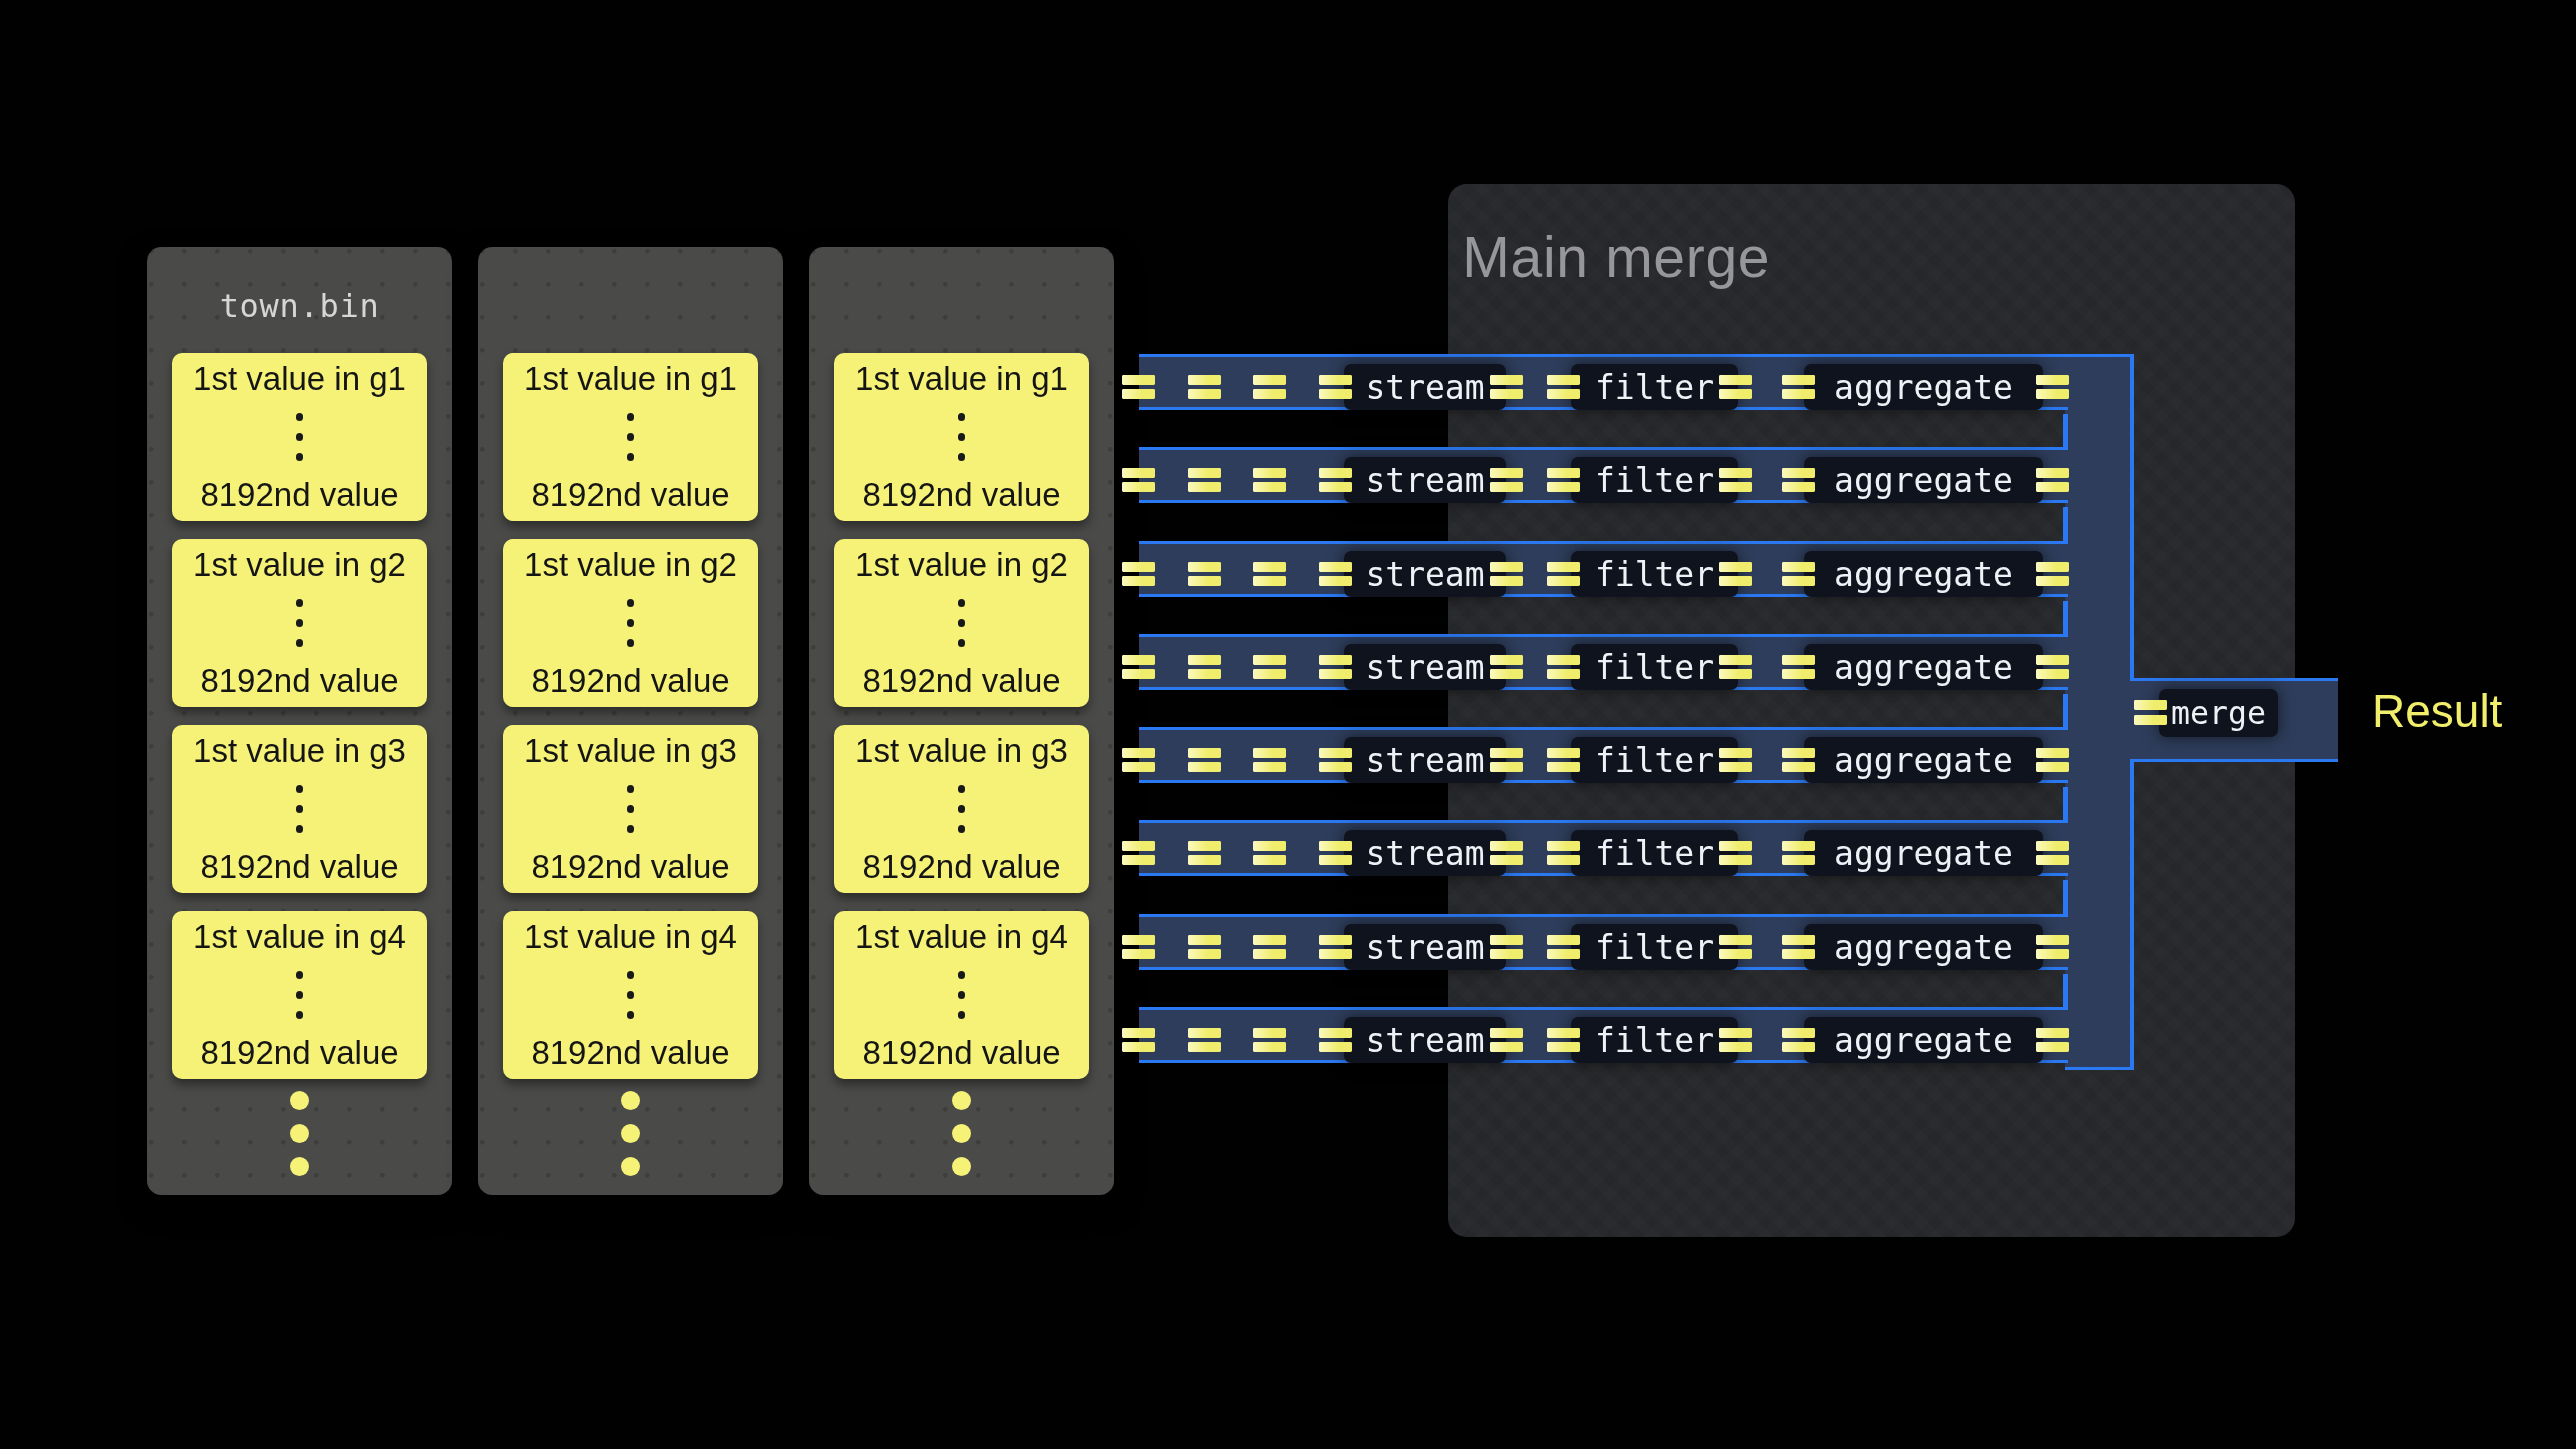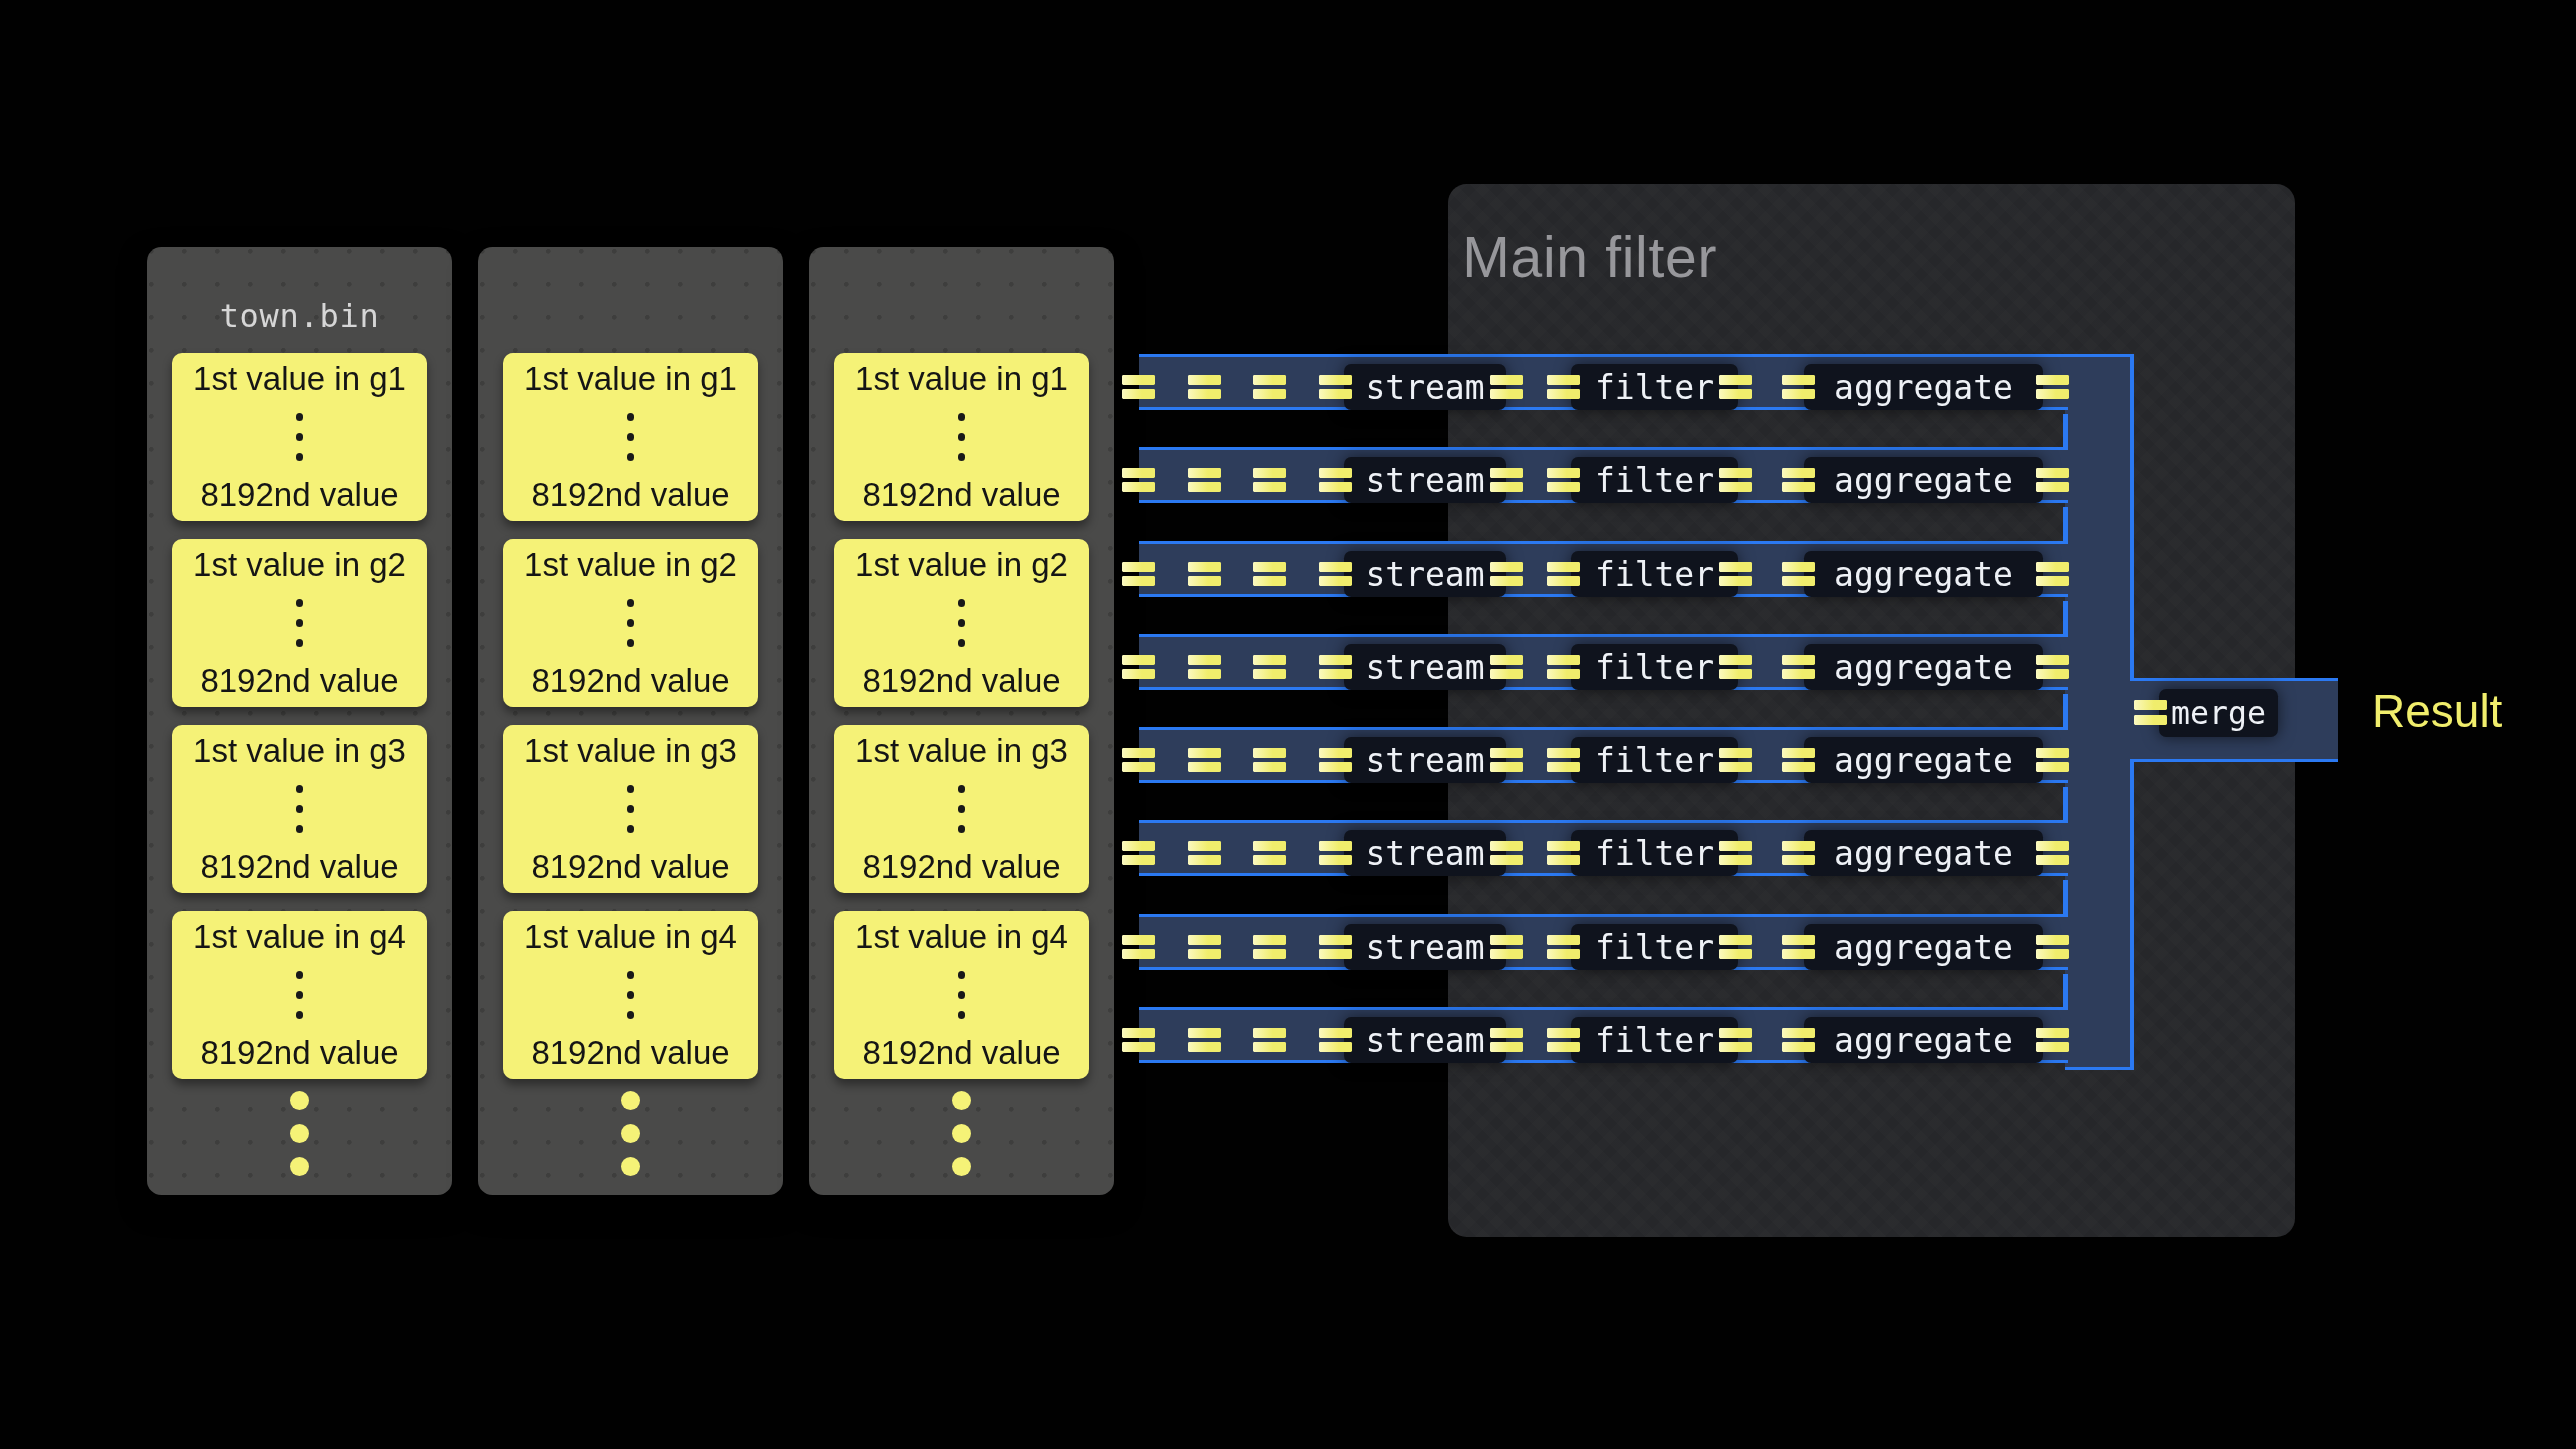--- a/index.html
+++ b/index.html
@@ -14,21 +14,21 @@
   
   .file-column {
     position:absolute; top:247px; width:305px; height:948px;
     background-color:var(--column-gray);
     background-image:radial-gradient(circle at 4.3px 4.3px, rgba(0,0,0,0.16) 2.1px, transparent 2.6px);
     background-size:33px 33px;
     border-radius:14.3px;
     box-shadow:0 11.4px 27px rgba(0,0,0,0.6);
   }
   .file-name {
-    margin:16px; position:absolute; top:0; left:0; right:0; height:106px;
+    margin:6px; position:absolute; top:0; left:0; right:0; height:106px;
     display:flex; align-items:center; justify-content:center;
     font-family:"DejaVu Sans Mono", monospace; font-weight:500;
     font-size:32px; color:#d6d6d6; letter-spacing:0.7px;
   }
   .value-blocks { position:absolute; inset:0; }
   .value-block {
     position:absolute; left:25px; width:255px; height:168px;
     background:var(--block-yellow); border-radius:10px;
     box-shadow:0 5.7px 10px rgba(0,0,0,0.4);
     display:flex; flex-direction:column; align-items:center; justify-content:space-between;
@@ -252,21 +252,21 @@
         </div>
     <div class="col-dots">
       <i></i>
       <i></i>
       <i></i>
     </div>
   </section>
     </div>
 
   <div class="panel">
-    <div class="panel-title">Main filter</div>
+    <div class="panel-title">Main merge</div>
   </div>
 
   <div class="pipeline-assembly">
     <div class="spine"></div>
     <div class="spine-border-seg seg-upper"></div>
     <div class="spine-border-seg seg-lower"></div>
     <div>
         <div class="pipeline-row" style="top: 354px;">
           <span class="dash" style="left: -17px;">
     <i></i>

